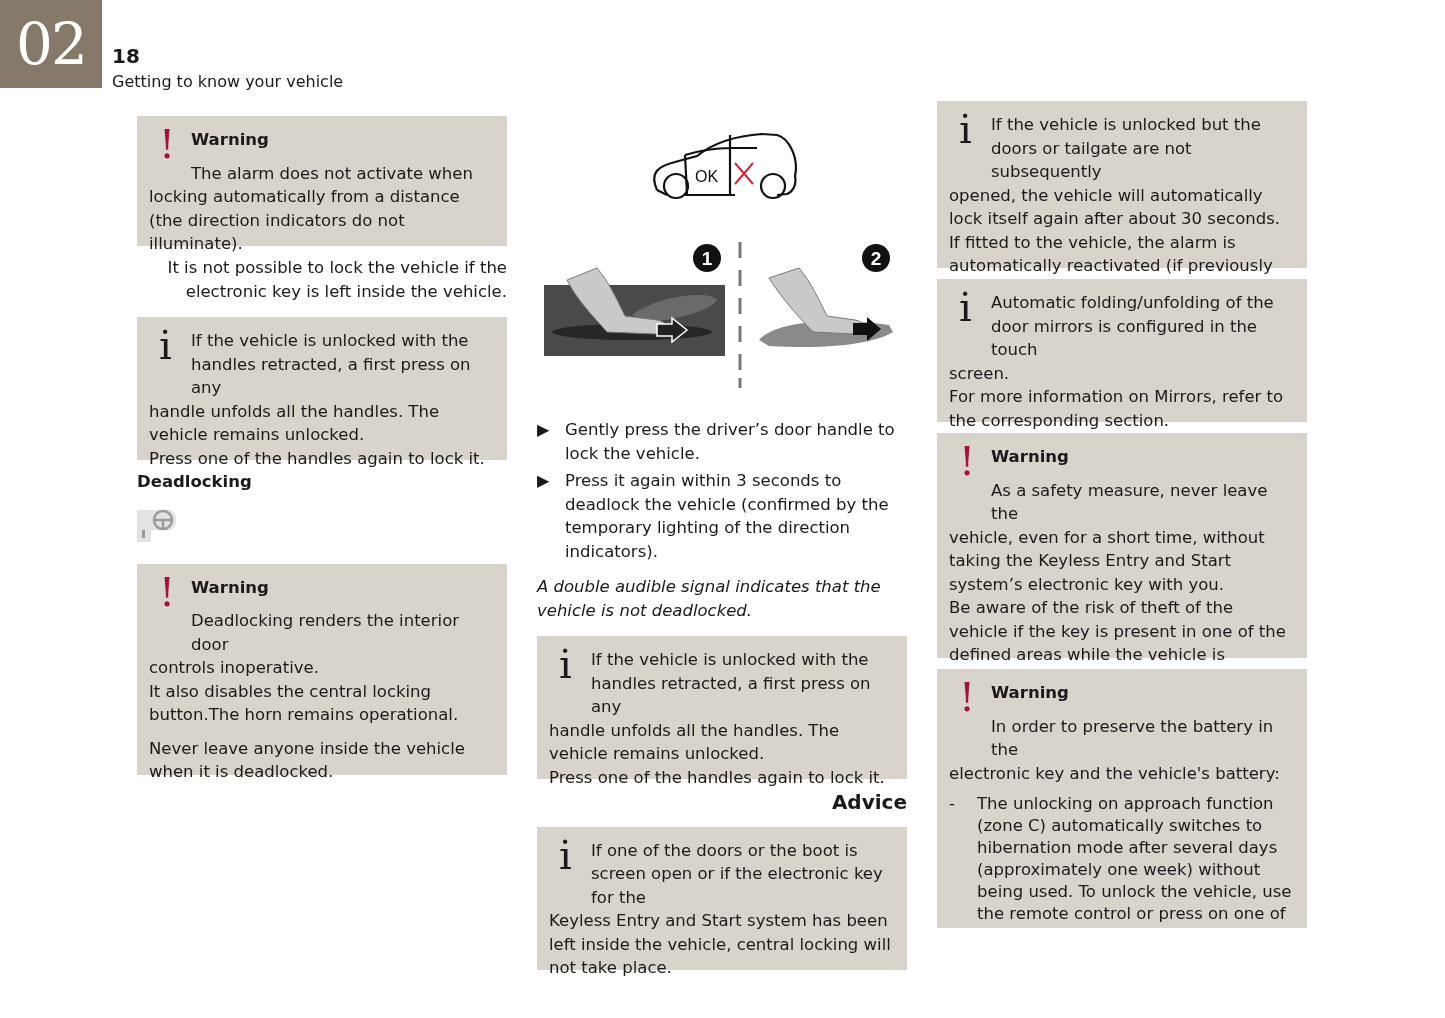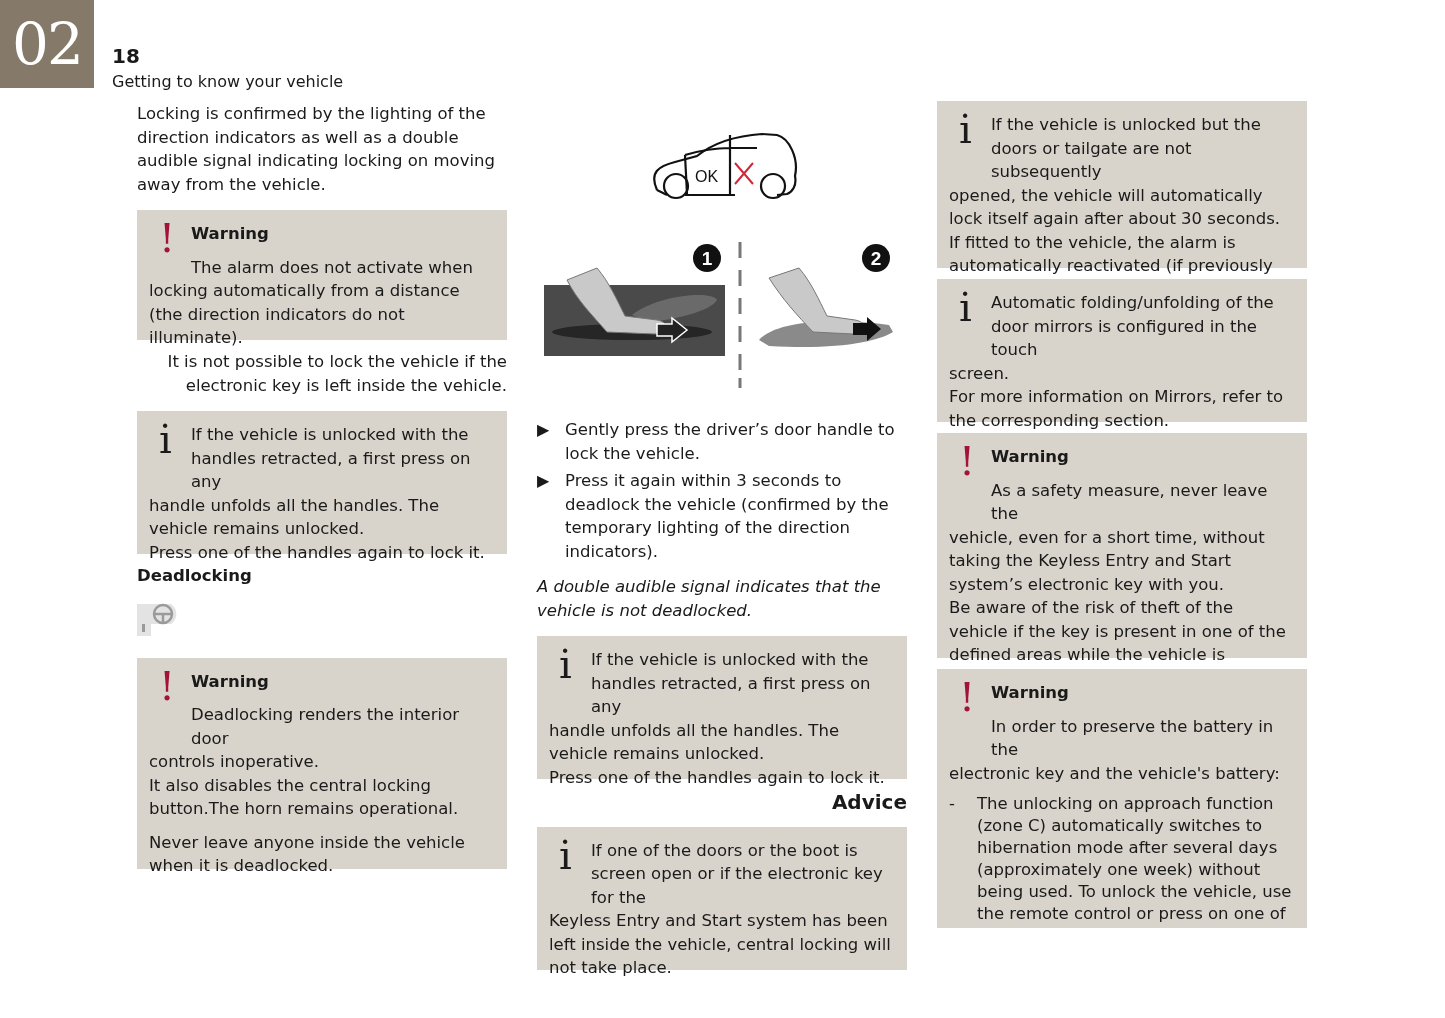--- a/index.html
+++ b/index.html
@@ -1,21 +1,21 @@
 <!DOCTYPE html>
 <html><head>
   <meta charset="utf-8">
   <style>
     html, body { margin: 0; padding: 0; background: #ffffff; }
     body {
       width: 1445px; height: 1018px; position: relative; overflow: hidden;
       font-family: "DejaVu Sans", sans-serif; color: #1a1a1a;
     }
     .chapter-tab {
-      position: absolute; left: 0; top: 0; width: 94px; height: 88px;
+      position: absolute; left: 0; top: 0; width: 102px; height: 88px;
       background: #857a69; color: #ffffff;
       font-family: "DejaVu Serif", serif; font-size: 58px; font-weight: 300;
       line-height: 88px; text-align: center; letter-spacing: -2px;
     }
     .page-number {
       position: absolute; left: 112px; top: 44px; font-size: 20px; font-weight: bold;
     }
     .page-section {
       position: absolute; left: 112px; top: 72px; font-size: 16px;
     }
@@ -42,21 +42,20 @@
     .bold { font-weight: normal; }
   </style>
 </head>
 <body>
 
 <div class="chapter-tab">02</div>
 <div class="page-number">18</div>
 <div class="page-section">Getting to know your vehicle</div>
 
 <div class="col" style="left:137px; top:102px;">
-  <p>Locking is confirmed by the lighting of the direction indicators as well as a double audible signal indicating locking on moving away from the vehicle.</p>
 
   <div class="box" style="margin-top:14px; height:130px;">
     <span class="glyph warn">!</span>
     <div class="title">Warning</div>
     <div class="first">The alarm does not activate when</div>
     <div>locking automatically from a distance (the direction indicators do not illuminate).</div>
   </div>
 
   <p style="margin-top:10px;text-align:right;">It is not possible to lock the vehicle if the electronic key is left inside the vehicle.</p>
 

